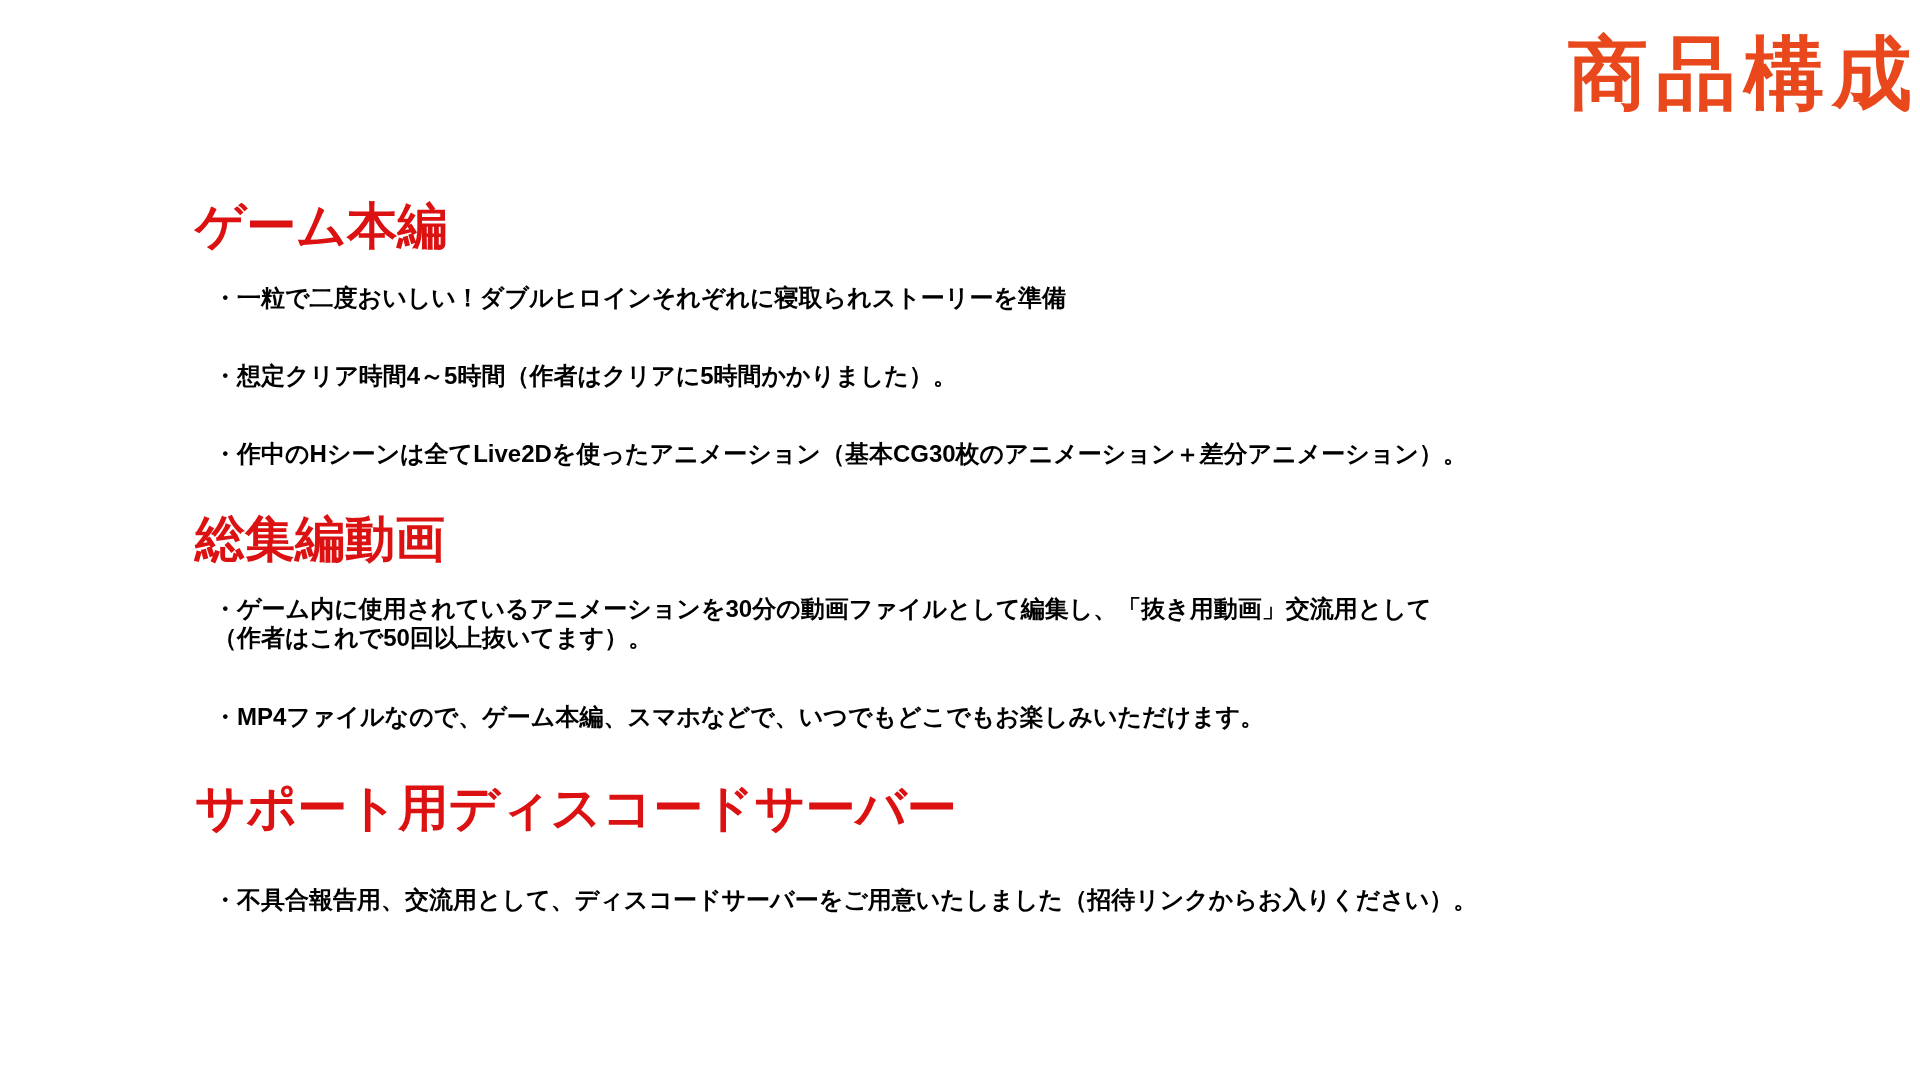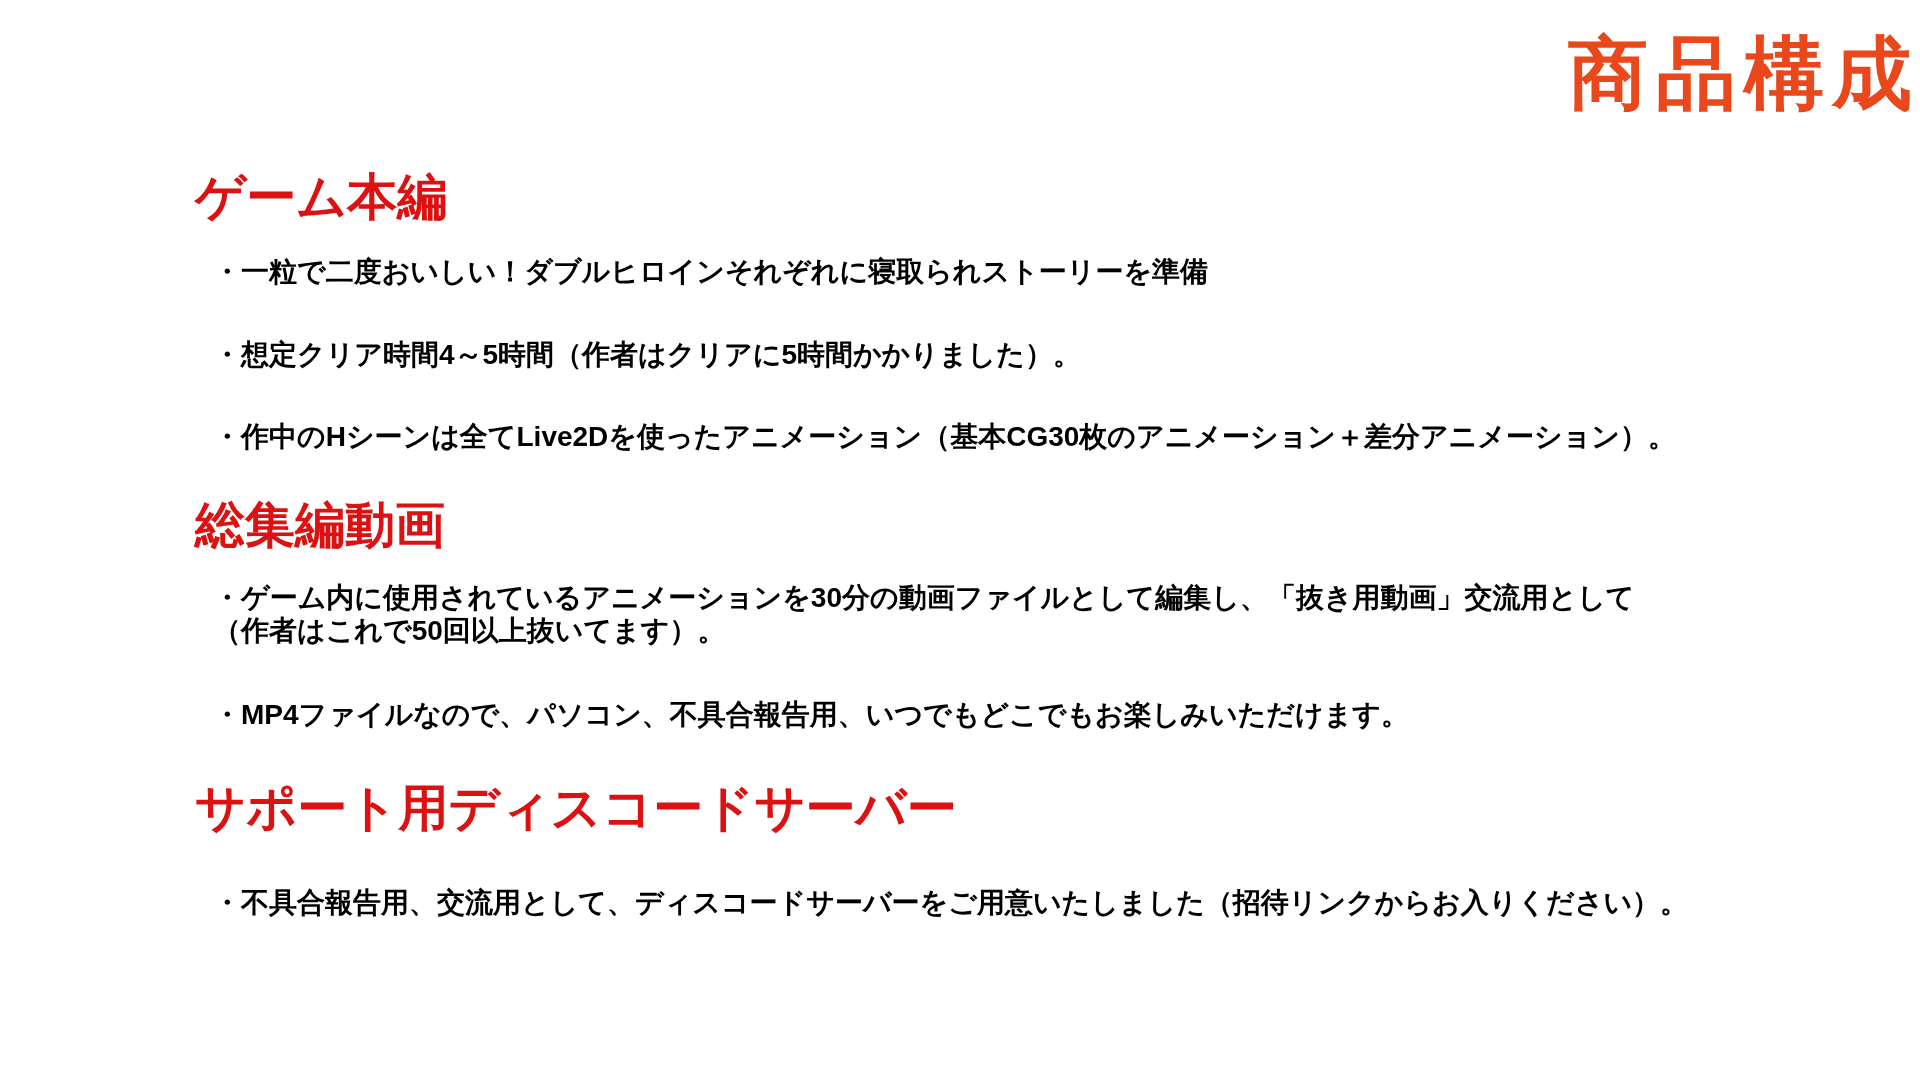--- a/index.html
+++ b/index.html
@@ -32,25 +32,25 @@
   .content {
     margin: 0 30px 0 195px;
   }
   .section-heading {
     font-size: 50px;
     line-height: 1.1;
     font-weight: bold;
     color: #DC1212;
     margin: 0;
   }
-  .h-game    { margin-top: 52px; margin-bottom: 30px; }
+  .h-game    { margin-top: 81px; margin-bottom: 30px; }
   .h-video   { margin-top: 22px; margin-bottom: 28px; }
   .h-discord { margin-top: 20px; margin-bottom: 50px; }
   .bullet {
-    font-size: 28px;
+    font-size: 24px;
     line-height: 1.2;
     font-weight: bold;
     color: #000000;
     margin: 15px 0 49px 18px;
     white-space: pre-line;
   }
   .bullet.last-of-group { margin-bottom: 44px; }
   .bullet.pre-gap { margin-bottom: 50px; }
 </style>
 </head>
@@ -69,20 +69,20 @@
 
     <p class="bullet">・想定クリア時間4～5時間（作者はクリアに5時間かかりました）。</p>
 
     <p class="bullet last-of-group">・作中のHシーンは全てLive2Dを使ったアニメーション（基本CG30枚のアニメーション＋差分アニメーション）。</p>
 
     <h2 class="section-heading h-video">総集編動画</h2>
 
     <p class="bullet pre-gap">・ゲーム内に使用されているアニメーションを30分の動画ファイルとして編集し、「抜き用動画」交流用として
 （作者はこれで50回以上抜いてます）。</p>
 
-    <p class="bullet">・MP4ファイルなので、パソコン、不具合報告用、いつでもどこでもお楽しみいただけます。</p>
+    <p class="bullet">・MP4ファイルなので、ゲーム本編、スマホなどで、いつでもどこでもお楽しみいただけます。</p>
 
     <h2 class="section-heading h-discord">サポート用ディスコードサーバー</h2>
 
     <p class="bullet">・不具合報告用、交流用として、ディスコードサーバーをご用意いたしました（招待リンクからお入りください）。</p>
 
   </div>
 </div>
 
 </body></html>

